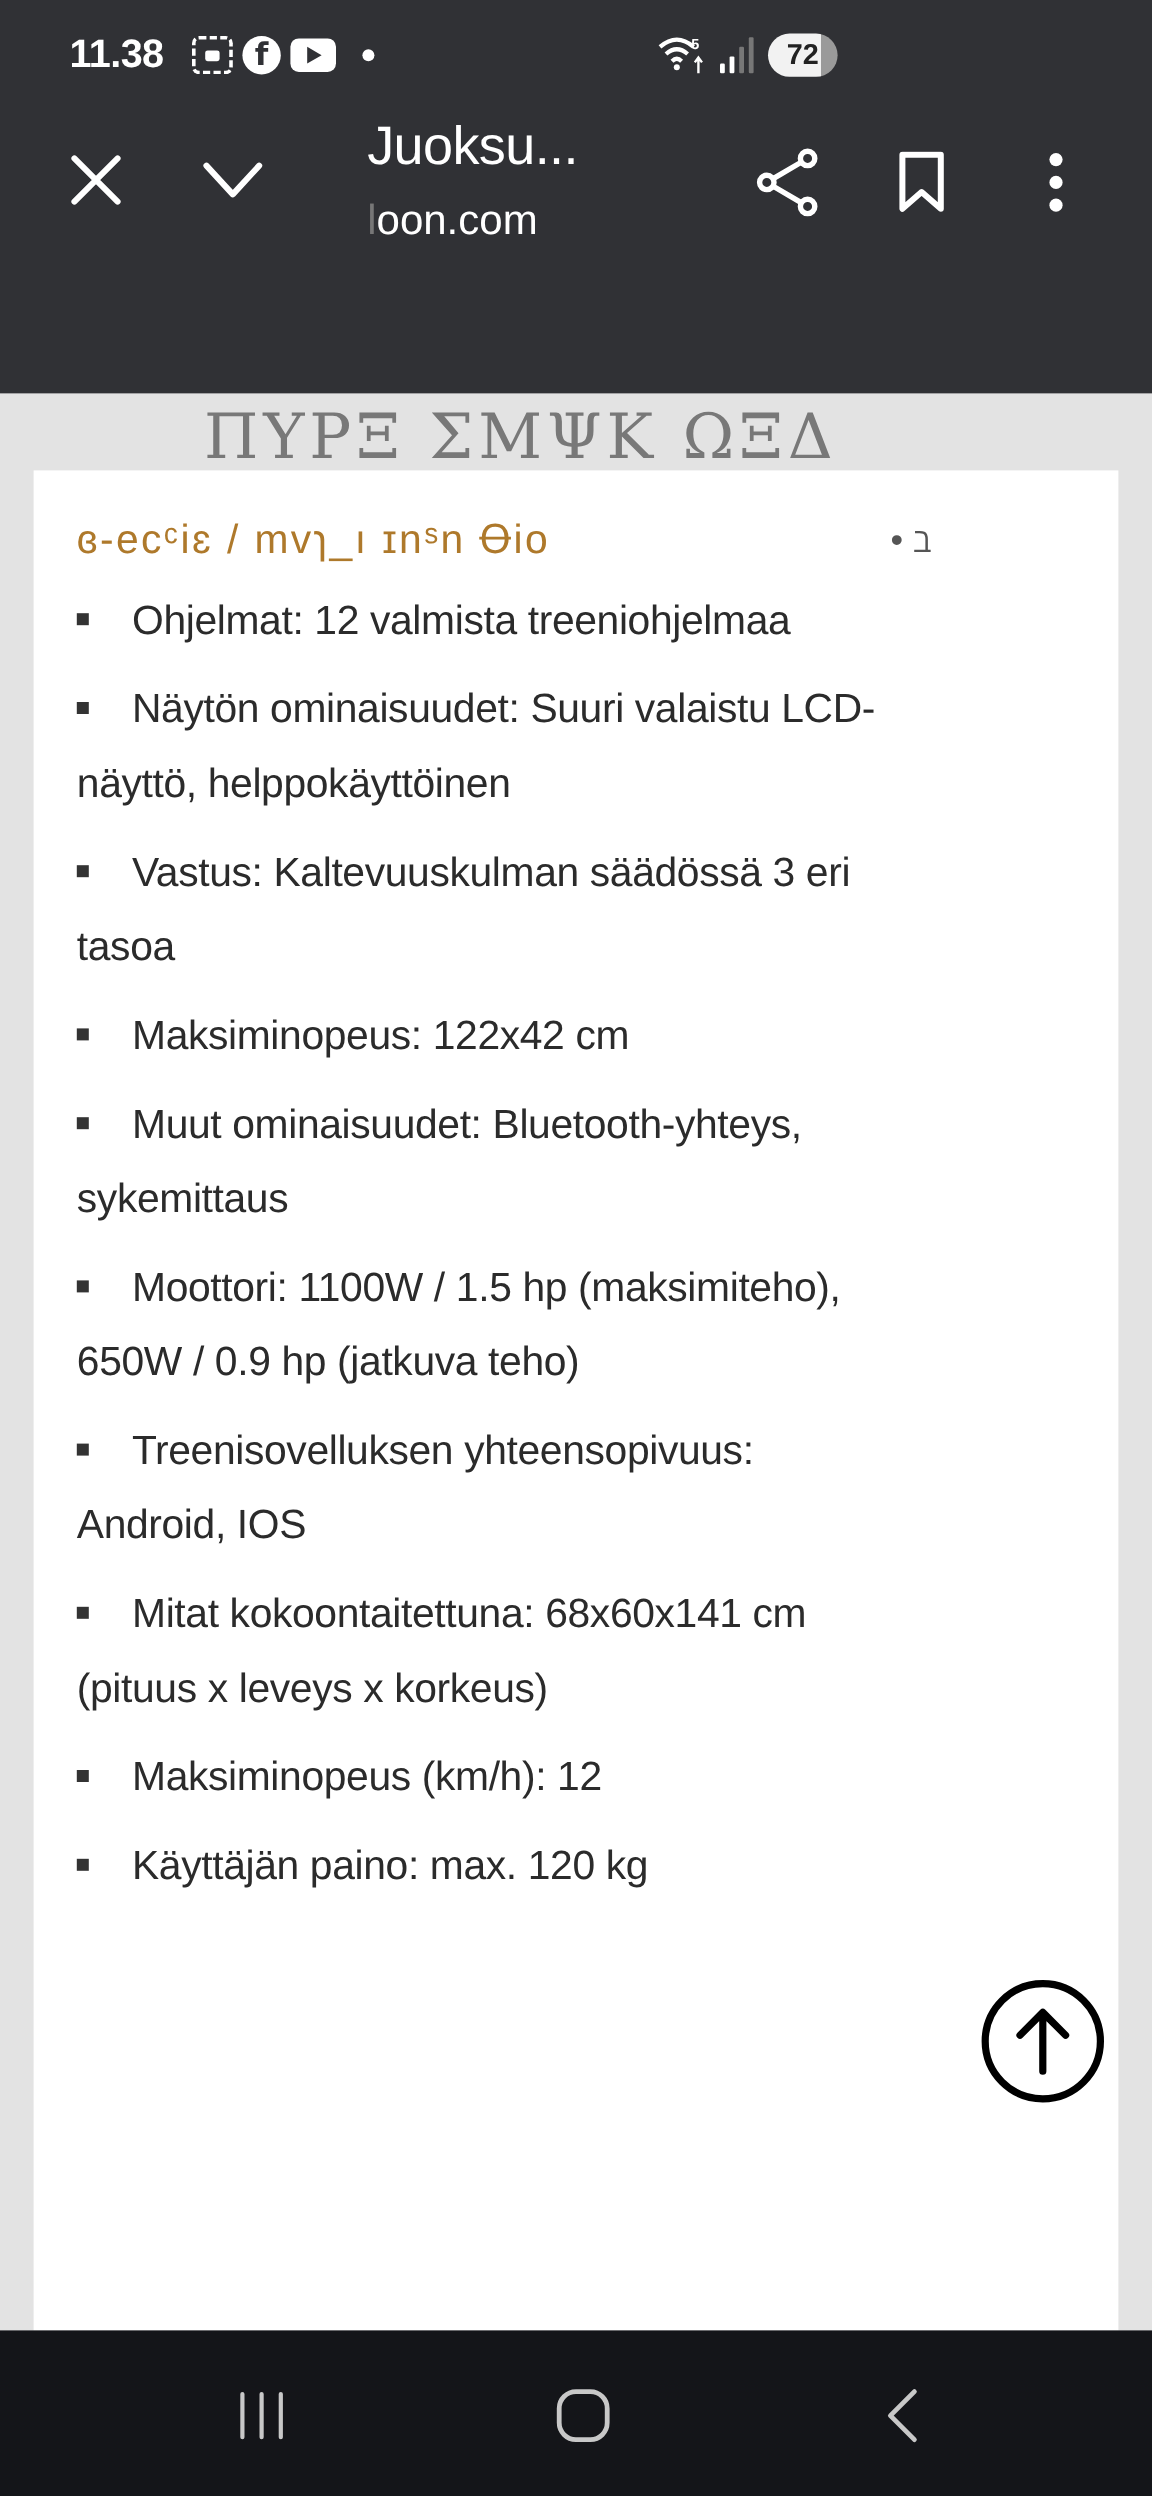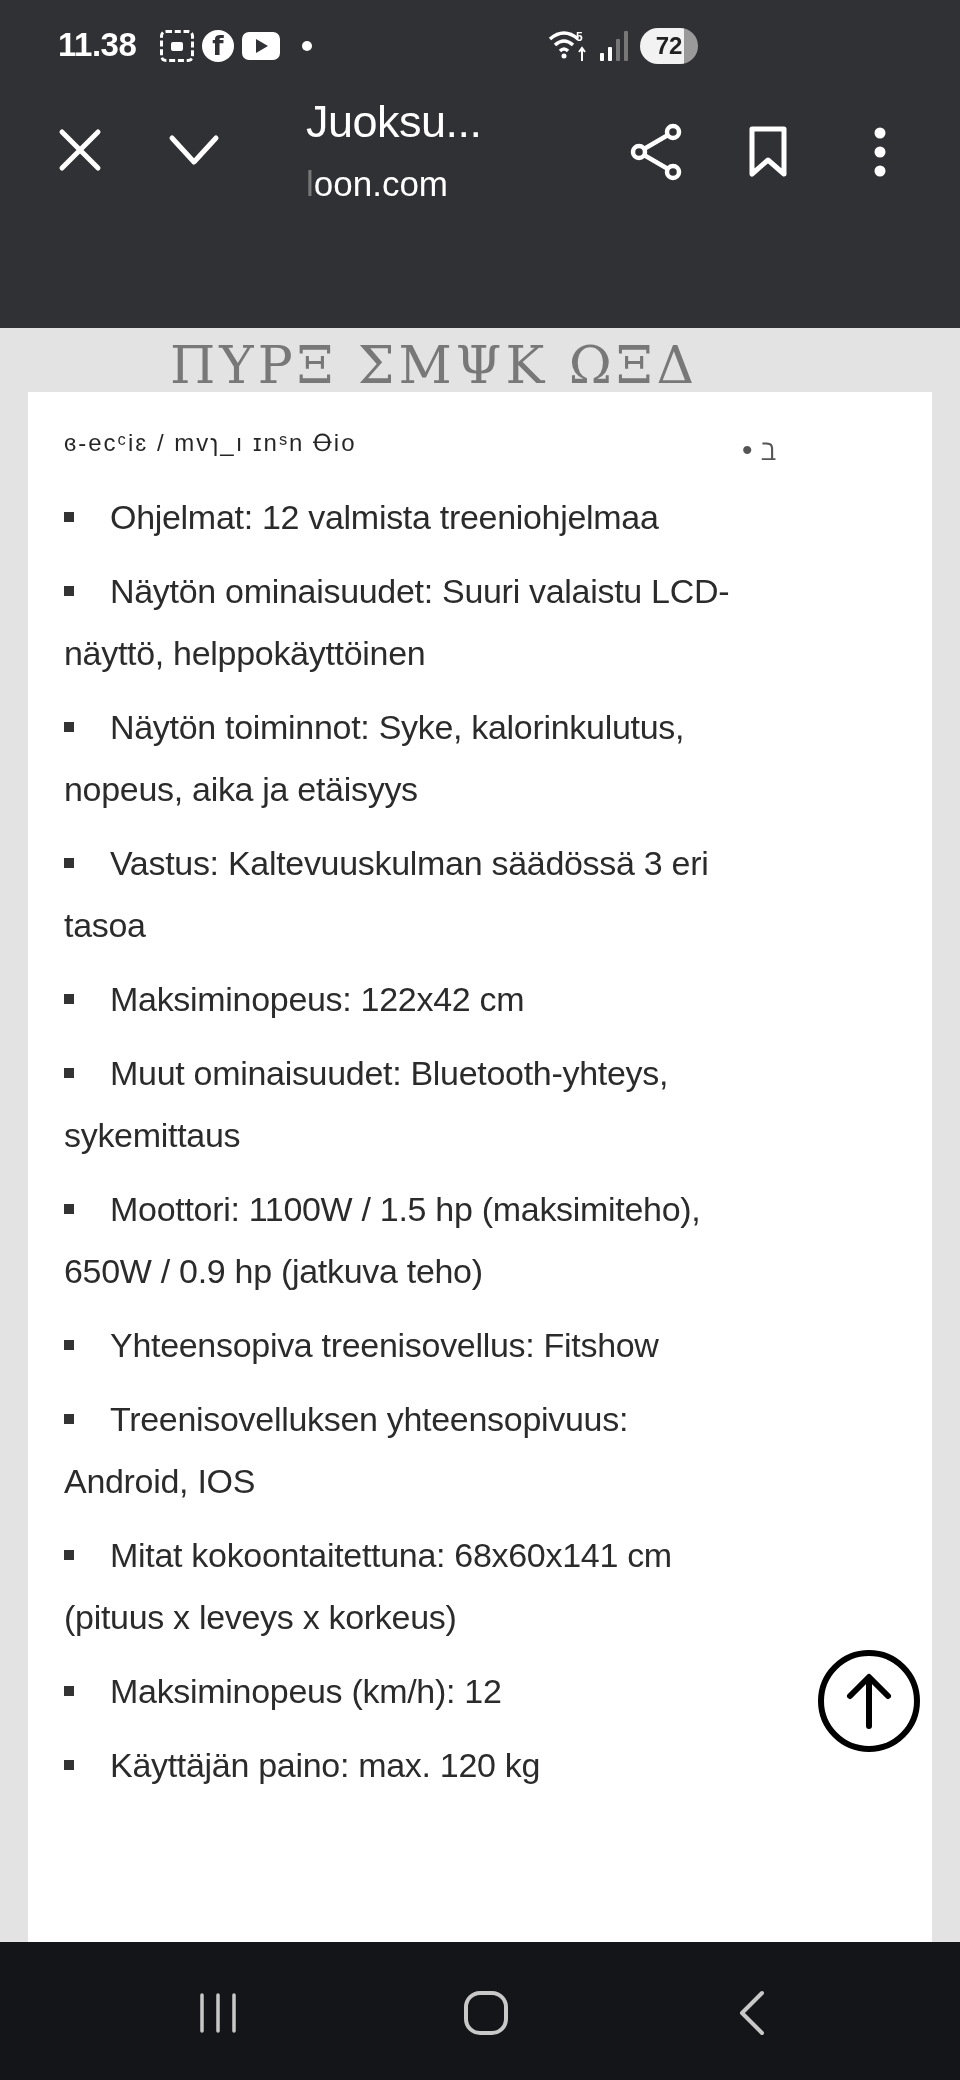--- a/index.html
+++ b/index.html
@@ -35,21 +35,21 @@
   .bookmark-btn { left: 732px; top: 20px; }
   .menu-btn { left: 844px; top: 20px; }
   .page-title { position: absolute; left: 306px; top: 0px; font-size: 45px; color: #fff; letter-spacing: -0.5px; }
   .page-domain { position: absolute; left: 306px; top: 68px; font-size: 35px; color: #fff; }
   .page-domain .fade { color: #777; }
 
   
   .page-bg { position: absolute; left: 0; top: 328px; width: 960px; height: 1614px; background: #e3e3e3; }
   .garbled-heading { position: absolute; left: 170px; top: 335px; font-size: 52px; color: #555; font-family: "DejaVu Serif", serif; letter-spacing: 4px; opacity: 0.75; }
   .card { position: absolute; left: 28px; top: 392px; width: 904px; height: 1550px; background: #fff; }
-  .garbled-line { position: absolute; left: 64px; top: 425px; font-size: 24px; color: #000000; letter-spacing: 2px; opacity: 0.85; text-align: right; }
+  .garbled-line { position: absolute; left: 64px; top: 425px; font-size: 34px; color: #a16207; letter-spacing: 2px; opacity: 0.85; text-align: right; }
   .garbled-right { position: absolute; left: 742px; top: 428px; font-size: 30px; color: #555; }
 
   .spec-list { position: absolute; left: 64px; top: 486px; width: 740px; list-style: none; }
   .spec-item { font-size: 34px; line-height: 62px; color: #2b2b2b; margin-bottom: 12px; letter-spacing: -0.3px; }
   .spec-item .bullet { display: inline-block; width: 10px; height: 10px; background: #333; margin-right: 36px; vertical-align: middle; position: relative; top: -3px; }
 
   .scroll-top { position: absolute; left: 818px; top: 1650px; width: 102px; height: 102px; border: 6px solid #000; border-radius: 50%; display: flex; align-items: center; justify-content: center; background: #fff; }
 
   
   .nav-bar { position: absolute; left: 0; top: 1942px; width: 960px; height: 138px; background: #141519; }
@@ -130,26 +130,24 @@
 <div class="page-bg"></div>
 <div class="garbled-heading">ΠΥΡΞ  ΣΜΨΚ ΩΞΔ</div>
 
 <div class="card"></div>
 <div class="garbled-line">ɞ-ecᶜiɛ / mvɿ_ı ɪnˢn Ꝋio</div>
 <div class="garbled-right">• ℶ</div>
 
 <ul class="spec-list">
   <li class="spec-item"><span class="bullet"></span><span>Ohjelmat: 12 valmista treeniohjelmaa</span></li>
   <li class="spec-item"><span class="bullet"></span><span>Näytön ominaisuudet: Suuri valaistu LCD-</span><br><span>näyttö, helppokäyttöinen</span></li>
-  <li class="spec-item"><span class="bullet"></span><span>Näytön toiminnot: Syke, kalorinkulutus,</span><br><span>nopeus, aika ja etäisyys</span></li>
   <li class="spec-item"><span class="bullet"></span><span>Vastus: Kaltevuuskulman säädössä 3 eri</span><br><span>tasoa</span></li>
   <li class="spec-item"><span class="bullet"></span><span>Maksiminopeus: 122x42 cm</span></li>
   <li class="spec-item"><span class="bullet"></span><span>Muut ominaisuudet: Bluetooth-yhteys,</span><br><span>sykemittaus</span></li>
   <li class="spec-item"><span class="bullet"></span><span>Moottori: 1100W / 1.5 hp (maksimiteho),</span><br><span>650W / 0.9 hp (jatkuva teho)</span></li>
-  <li class="spec-item"><span class="bullet"></span><span>Yhteensopiva treenisovellus: Fitshow</span></li>
   <li class="spec-item"><span class="bullet"></span><span>Treenisovelluksen yhteensopivuus:</span><br><span>Android, IOS</span></li>
   <li class="spec-item"><span class="bullet"></span><span>Mitat kokoontaitettuna: 68x60x141 cm</span><br><span>(pituus x leveys x korkeus)</span></li>
   <li class="spec-item"><span class="bullet"></span><span>Maksiminopeus (km/h): 12</span></li>
   <li class="spec-item"><span class="bullet"></span><span>Käyttäjän paino: max. 120 kg</span></li>
 </ul>
 
 <div class="scroll-top">
   <svg width="50" height="58" viewBox="0 0 50 58">
       <path d="M25 54 V6 M6 24 L25 5 L44 24" stroke="#000" stroke-width="6" fill="none" stroke-linecap="round" stroke-linejoin="round"></path>
     </svg>

